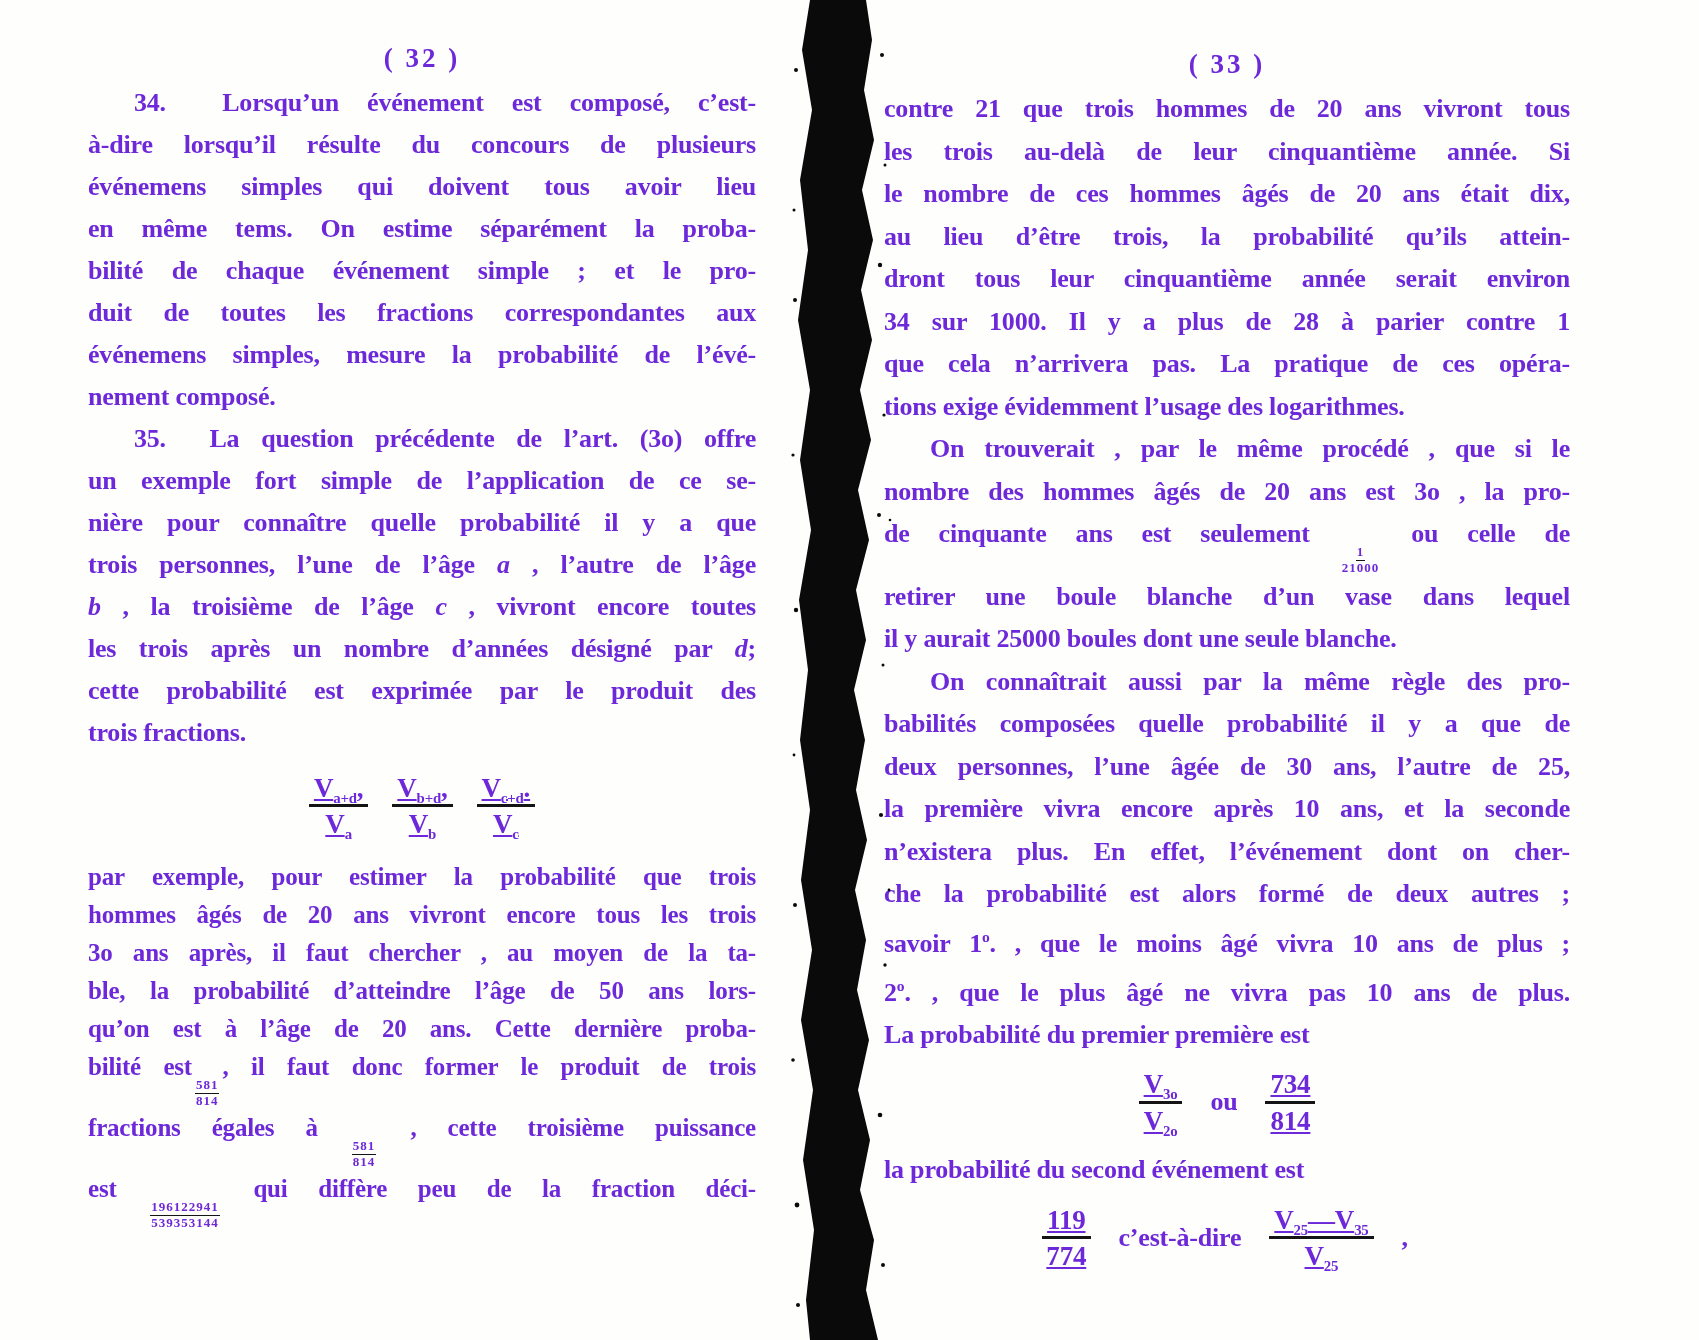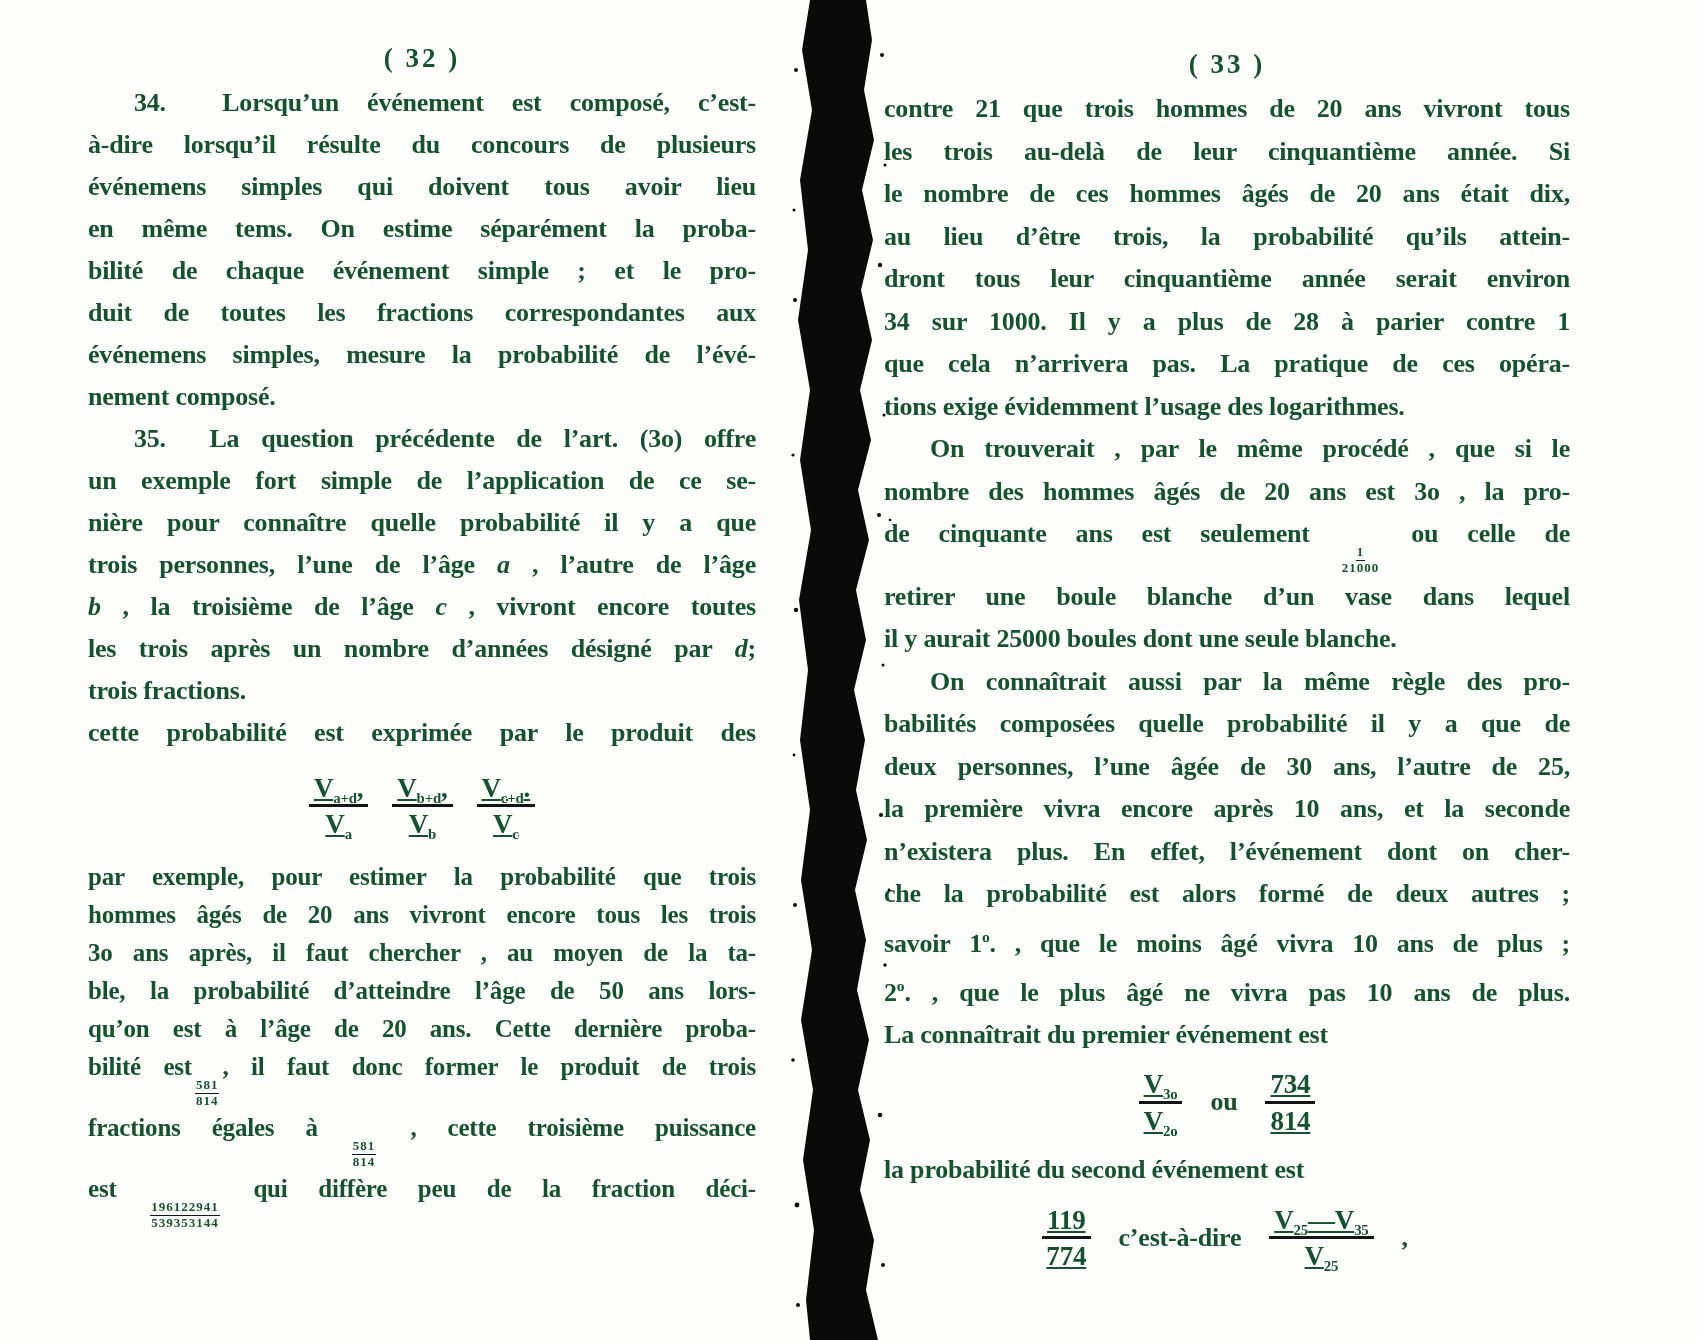--- a/index.html
+++ b/index.html
@@ -1,17 +1,17 @@
 <!DOCTYPE html>
 <html><head>
 <meta charset="utf-8">
 <style>
   html,body{margin:0;padding:0;background:#ffffff;}
   #canvas{position:relative;width:1699px;height:1340px;background:#fefefd;overflow:hidden;
-          font-family:"Liberation Serif",serif;color:#14532d;font-weight:700;}
+          font-family:"Liberation Serif",serif;color:#6d28d9;font-weight:700;}
   .page{position:absolute;}
   #left-page{left:88px;top:34px;width:668px;}
   #right-page{left:884px;top:40px;width:686px;}
   .pagenum{text-align:center;font-size:27px;letter-spacing:3px;height:48px;line-height:48px;}
   .heading{text-align:center;font-style:italic;font-size:30px;letter-spacing:1px;
            height:52px;line-height:52px;margin-bottom:28px;font-weight:700;word-spacing:8px;}
   .ln{font-size:26px;line-height:42px;text-align:justify;text-align-last:justify;letter-spacing:-0.2px;}
   #right-page .ln{line-height:42.5px;}
   .ln.jl{text-align-last:left;}
   .ln.ind{text-indent:46px;}
@@ -47,22 +47,22 @@
         <div class="ln ">bilité de chaque événement simple ; et le pro-</div>
         <div class="ln ">duit de toutes les fractions correspondantes aux</div>
         <div class="ln ">événemens simples, mesure la probabilité de l’évé-</div>
         <div class="ln jl">nement composé.</div>
         <div class="ln ind">35.&nbsp; La question précédente de l’art. (3o) offre</div>
         <div class="ln ">un exemple fort simple de l’application de ce se-</div>
         <div class="ln ">nière pour connaître quelle probabilité il y a que</div>
         <div class="ln ">trois personnes, l’une de l’âge <i>a</i> , l’autre de l’âge</div>
         <div class="ln "><i>b</i> , la troisième de l’âge <i>c</i> , vivront encore toutes</div>
         <div class="ln ">les trois après un nombre d’années désigné par <i>d</i>;</div>
+        <div class="ln ">cette probabilité est exprimée par le produit des</div>
         <div class="ln jl">trois fractions.</div>
-        <div class="ln ">cette probabilité est exprimée par le produit des</div>
         <div class="ln formula">
           <span class="FR">
             <span class="n">V<sub>a+d</sub>,</span>
             <span class="d">V<sub>a</sub></span>
           </span>
           <span class="FR">
             <span class="n">V<sub>b+d</sub>,</span>
             <span class="d">V<sub>b</sub></span>
           </span>
           <span class="FR">
@@ -110,21 +110,21 @@
         <div class="ln ">retirer une boule blanche d’un vase dans lequel</div>
         <div class="ln jl">il y aurait 25000 boules dont une seule blanche.</div>
         <div class="ln ind">On connaîtrait aussi par la même règle des pro-</div>
         <div class="ln ">babilités composées quelle probabilité il y a que de</div>
         <div class="ln ">deux personnes, l’une âgée de 30 ans, l’autre de 25,</div>
         <div class="ln ">la première vivra encore après 10 ans, et la seconde</div>
         <div class="ln ">n’existera plus. En effet, l’événement dont on cher-</div>
         <div class="ln ">che la probabilité est alors formé de deux autres ;</div>
         <div class="ln ">savoir 1<sup>o</sup>. , que le moins âgé vivra 10 ans de plus ;</div>
         <div class="ln ">2<sup>o</sup>. , que le plus âgé ne vivra pas 10 ans de plus.</div>
-        <div class="ln jl">La connaîtrait du premier événement est</div>
+        <div class="ln jl">La probabilité du premier première est</div>
         <div class="ln formula f2">
           <span class="FR">
             <span class="n">V<sub>3o</sub></span>
             <span class="d">V<sub>2o</sub></span>
           </span>
           <span class="mid">ou</span>
           <span class="FR">
             <span class="n">734</span>
             <span class="d">814</span>
           </span>

